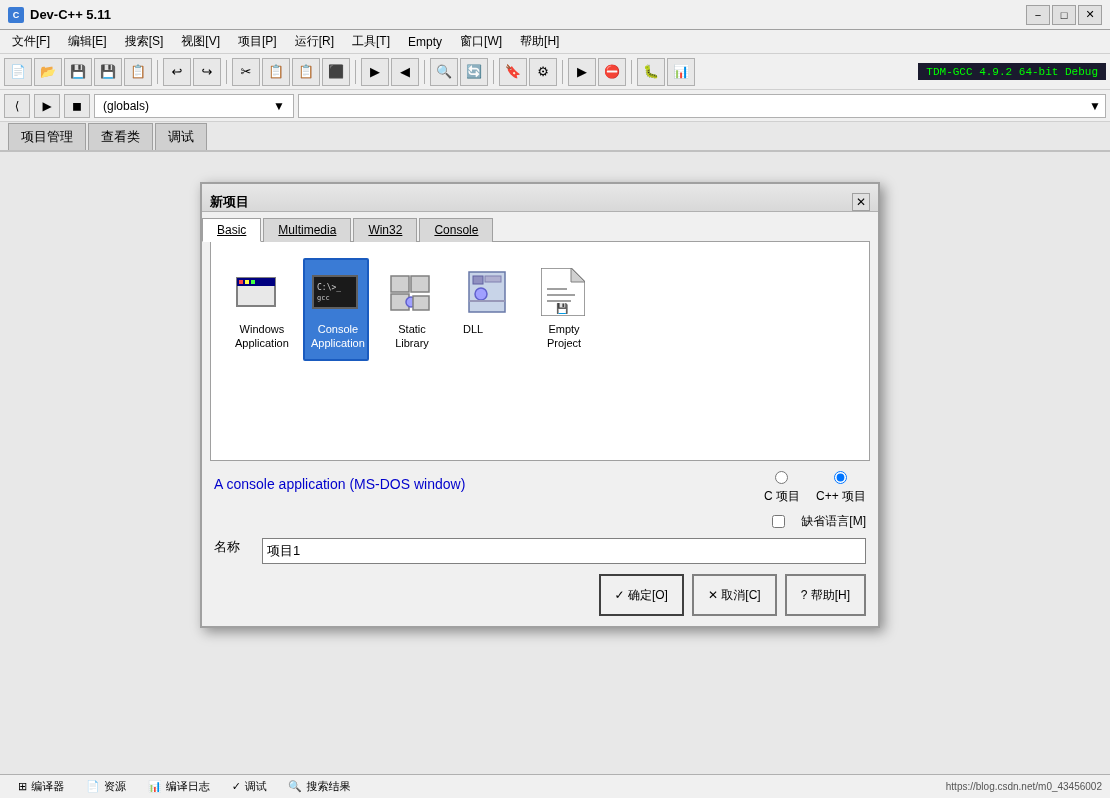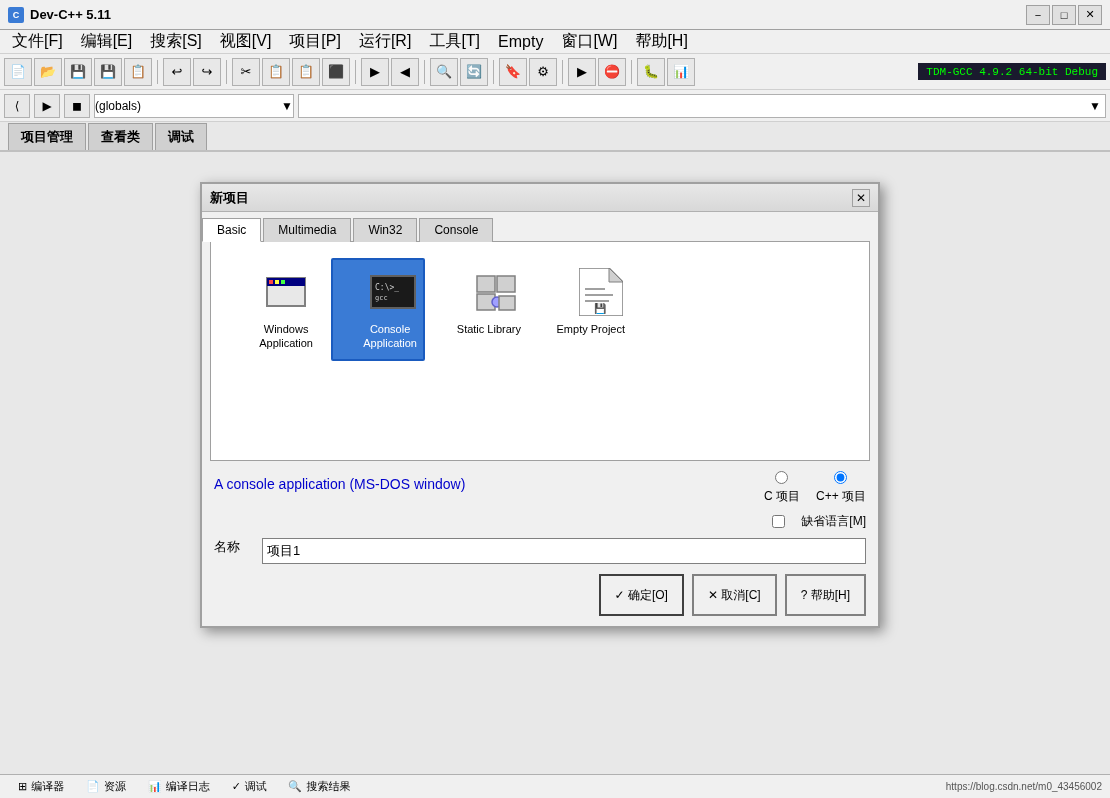--- a/index.html
+++ b/index.html
@@ -63,21 +63,21 @@
       height: 24px;
       display: flex;
       align-items: center;
       padding: 0 4px;
       border-bottom: 1px solid #d0d0d0;
       gap: 2px;
     }
     .menu-item {
       padding: 2px 8px;
       cursor: pointer;
-      font-size: 16px;
+      font-size: 12px;
       white-space: nowrap;
     }
 
     
     .toolbar {
       background: #f0f0f0;
       height: 36px;
       display: flex;
       align-items: center;
       padding: 0 4px;
@@ -131,21 +131,21 @@
       cursor: pointer;
       display: flex;
       align-items: center;
       justify-content: center;
       font-size: 12px;
     }
     .combo-box {
       height: 24px;
       border: 1px solid #b0b0b0;
       background: white;
-      padding: 0 0;
+      padding: 0 8px;
       font-size: 12px;
       display: flex;
       align-items: center;
       justify-content: space-between;
       min-width: 200px;
     }
     .combo-box2 {
       height: 24px;
       border: 1px solid #b0b0b0;
       background: white;
@@ -158,21 +158,20 @@
     }
 
     
     .panel-tabs {
       background: #e8e8e8;
       height: 30px;
       display: flex;
       align-items: flex-end;
       padding: 0 8px;
       border-bottom: 2px solid #c0c0c0;
-      font-weight: bold;
     }
     .panel-tab {
       padding: 4px 12px;
       cursor: pointer;
       font-size: 13px;
       background: #d0d0d0;
       border: 1px solid #a0a0a0;
       border-bottom: none;
       margin-right: 2px;
     }
@@ -191,21 +190,21 @@
       left: 200px;
       width: 680px;
       background: #f0f0f0;
       border: 2px solid #a0a0a0;
       box-shadow: 4px 4px 12px rgba(0,0,0,0.4);
     }
     .dialog-title {
       background: linear-gradient(to bottom, #e8e8e8, #d8d8d8);
       height: 28px;
       display: flex;
-      align-items: center;
+      align-items: flex-end;
       justify-content: space-between;
       padding: 0 8px;
       border-bottom: 1px solid #b0b0b0;
       font-size: 13px;
       font-weight: bold;
     }
     .dialog-close-btn {
       width: 18px;
       height: 18px;
       background: #e0e0e0;
@@ -216,20 +215,21 @@
       justify-content: center;
       font-size: 12px;
     }
 
     
     .dialog-tabs {
       display: flex;
       padding: 6px 0 0;
       background: #f0f0f0;
       gap: 2px;
+      text-decoration: underline;
     }
     .dialog-tab {
       padding: 4px 14px;
       cursor: pointer;
       font-size: 12px;
       background: #d8d8d8;
       border: 1px solid #a0a0a0;
       border-bottom: none;
       margin-bottom: -1px;
     }
@@ -249,22 +249,22 @@
       display: flex;
       flex-wrap: wrap;
       gap: 10px;
       align-content: flex-start;
     }
 
     
     .project-item {
       display: flex;
       flex-direction: column;
-      align-items: flex-end;
-      width: 94px;
+      align-items: flex-start;
+      width: 66px;
       padding: 8px 6px;
       cursor: pointer;
       border: 2px solid transparent;
       border-radius: 2px;
     }
     .project-item.selected {
       background: #3a7bd5;
       border-color: #1a5bbf;
     }
     .project-item.selected .item-label {
@@ -588,20 +588,33 @@
               <rect x="4" y="6" width="18" height="16" fill="#d0d0d0" stroke="#808080" stroke-width="1.5"></rect>
               <rect x="24" y="6" width="18" height="16" fill="#d0d0d0" stroke="#808080" stroke-width="1.5"></rect>
               <rect x="4" y="24" width="18" height="16" fill="#d0d0d0" stroke="#808080" stroke-width="1.5"></rect>
               <circle cx="24" cy="32" r="5" fill="#a0a0ff" stroke="#6060cc" stroke-width="1.5"></circle>
               <rect x="26" y="26" width="16" height="14" fill="#d0d0d0" stroke="#808080" stroke-width="1.5"></rect>
             </svg>
           </div>
           <div class="item-label">Static Library</div>
         </div>
 
+        <div class="project-item">
+          <div class="project-icon">
+            <svg width="48" height="48" viewBox="0 0 48 48">
+
+              <rect x="6" y="4" width="36" height="40" fill="#c8d4e8" stroke="#6878a8" stroke-width="1.5"></rect>
+              <rect x="10" y="8" width="10" height="8" fill="#9090c0" stroke="#6060a0" stroke-width="1"></rect>
+              <rect x="22" y="8" width="16" height="6" fill="#b0b0d0" stroke="#8080b0" stroke-width="1"></rect>
+              <circle cx="18" cy="26" r="6" fill="#a0a0ff" stroke="#6060cc" stroke-width="1.5"></circle>
+              <rect x="6" y="32" width="36" height="2" fill="#9898b8"></rect>
+            </svg>
+          </div>
+          <div class="item-label">DLL</div>
+        </div>
 
         <div class="project-item">
           <div class="project-icon">
             <svg width="44" height="48" viewBox="0 0 44 48">
               <polygon points="0,0 30,0 44,14 44,48 0,48" fill="white" stroke="#808080" stroke-width="1.5"></polygon>
               <polygon points="30,0 44,14 30,14" fill="#d0d0d0" stroke="#808080" stroke-width="1"></polygon>
               <rect x="6" y="20" width="20" height="2" fill="#a0a0a0"></rect>
               <rect x="6" y="26" width="28" height="2" fill="#a0a0a0"></rect>
               <rect x="6" y="32" width="24" height="2" fill="#a0a0a0"></rect>
               <text x="22" y="44" font-size="10" fill="#808080" text-anchor="middle" font-family="monospace">💾</text>

